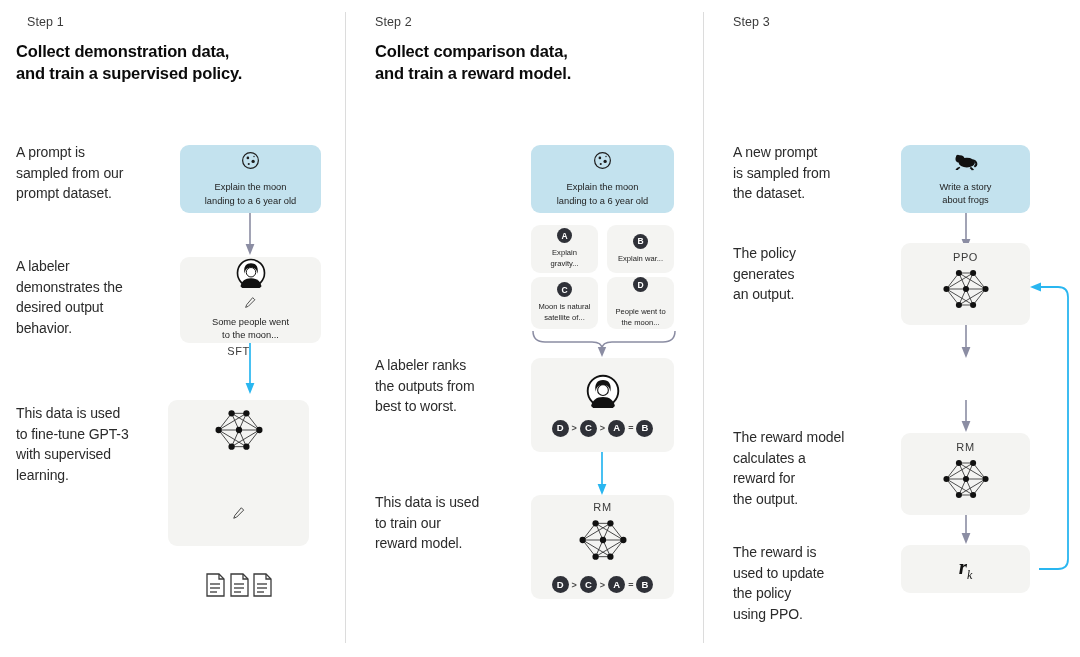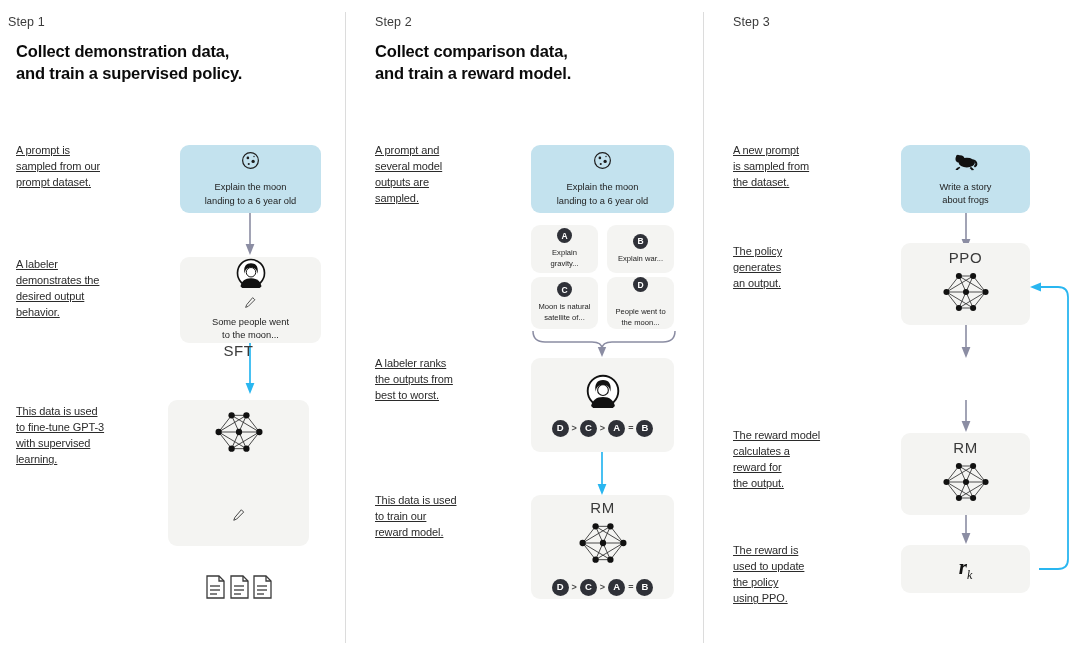--- a/index.html
+++ b/index.html
@@ -42,26 +42,25 @@
     position: absolute;
     font-size: 16.5px;
     font-weight: bold;
     line-height: 1.36;
     color: #0b0b0b;
     letter-spacing: -0.15px;
     white-space: pre-line;
   }
   .body-text {
     position: absolute;
-    font-size: 11px;
+    font-size: 14px;
     line-height: 1.47;
     color: #2b2b2b;
     white-space: pre-line;
     letter-spacing: -0.1px;
-    text-decoration: underline;
   }
 
   
   .card {
     position: absolute;
     border-radius: 9px;
     display: flex;
     flex-direction: column;
     align-items: center;
     justify-content: center;
@@ -71,21 +70,21 @@
   .card-caption {
     font-size: 9.3px;
     line-height: 1.42;
     text-align: center;
     color: #1d1d1d;
     white-space: pre-line;
     padding: 0 6px;
   }
   .card-caption.tiny { font-size: 7.6px; line-height: 1.4; }
   .card-title {
-    font-size: 15px;
+    font-size: 11px;
     color: #3a3a3a;
     letter-spacing: 0.6px;
     text-align: center;
   }
   .card-plain {
     font-size: 10.5px;
     color: #2b2b2b;
     text-align: center;
   }
 
@@ -138,21 +137,21 @@
 </head>
 <body>
 
 <div id="page">
 
   <div class="divider div-1"></div>
   <div class="divider div-2"></div>
 
   <div class="col col-1">
 
-    <div class="step-label" style="left:8px; top:15px;">Step 1</div>
+    <div class="step-label" style="left:27px; top:15px;">Step 1</div>
     <div class="step-title" style="left:16px; top:40px; width:310px;">Collect demonstration data,
 and train a supervised policy.</div>
 
     <div class="body-text" style="left:16px; top:142px; width:160px;">A prompt is
 sampled from our
 prompt dataset.</div>
     <div class="body-text" style="left:16px; top:256px; width:165px;">A labeler
 demonstrates the
 desired output
 behavior.</div>
@@ -272,24 +271,20 @@
       </span>
     </div>
   </div>
 
   <div class="col col-2">
 
     <div class="step-label" style="left:29px; top:15px;">Step 2</div>
     <div class="step-title" style="left:29px; top:40px; width:310px;">Collect comparison data,
 and train a reward model.</div>
 
-    <div class="body-text" style="left:29px; top:142px; width:160px;">A prompt and
-several model
-outputs are
-sampled.</div>
     <div class="body-text" style="left:29px; top:355px; width:165px;">A labeler ranks
 the outputs from
 best to worst.</div>
     <div class="body-text" style="left:29px; top:492px; width:165px;">This data is used
 to train our
 reward model.</div>
 
     <div class="card blue" style="left:185px; top:145px; width:143px; height:68px;">
       <span>
         <svg width="21" height="21" viewBox="0 0 24 24" fill="none" stroke="#1d1d1d" stroke-width="1.4">

